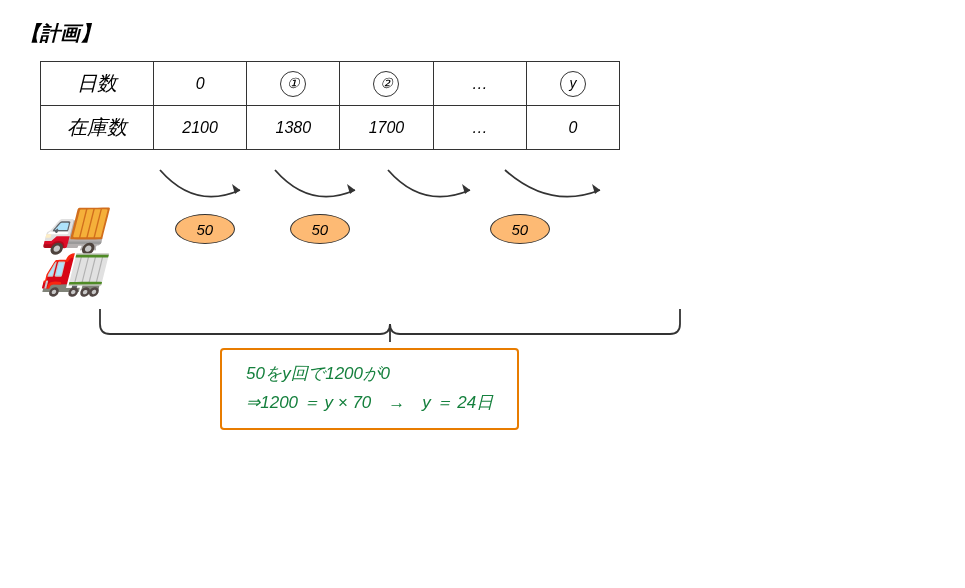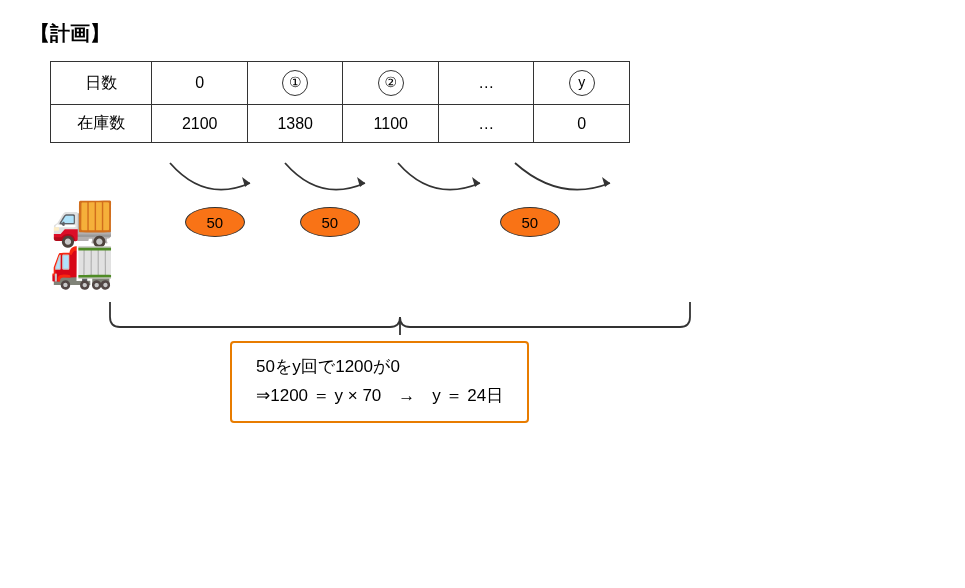--- a/index.html
+++ b/index.html
@@ -7,22 +7,23 @@
       width: 965px;
       height: 588px;
       background: #fff;
       font-family: "Meiryo", "MS Gothic", "Yu Gothic", sans-serif;
       font-size: 16px;
       overflow: hidden;
       position: relative;
     }
 
     .main-container {
-      padding: 20px 30px;
+      padding: 20px 20px;
       position: relative;
+      font-style: italic;
     }
 
     .plan-title {
       font-size: 20px;
       font-weight: bold;
       margin-bottom: 14px;
       color: #000;
     }
 
     
@@ -33,21 +34,21 @@
       min-width: 580px;
     }
     .plan-table td {
       border: 1.5px solid #333;
       text-align: center;
       padding: 8px 18px;
       font-size: 16px;
       min-width: 80px;
     }
     .plan-table td.label-cell {
-      font-size: 16px;
+      font-size: 20px;
       min-width: 70px;
     }
     .circled {
       display: inline-block;
       border: 1.5px solid #333;
       border-radius: 50%;
       width: 26px;
       height: 26px;
       line-height: 23px;
       text-align: center;
@@ -73,21 +74,21 @@
     .oval {
       position: absolute;
       border: 1.5px solid #333;
       border-radius: 50%;
       width: 60px;
       height: 30px;
       display: flex;
       align-items: center;
       justify-content: center;
       font-size: 15px;
-      background: #f97316;
+      background: #fdba74;
     }
 
     
     .brace-area {
       position: relative;
       margin-left: 20px;
       height: 40px;
       width: 680px;
     }
     .brace-svg {
@@ -98,21 +99,21 @@
     
     .bottom-box {
       border: 2px solid #e87c00;
       border-radius: 4px;
       margin-left: 200px;
       margin-top: 4px;
       padding: 10px 24px;
       display: inline-block;
       font-size: 17px;
       line-height: 1.7;
-      color: #000000;
+      color: #15803d;
     }
   </style>
 </head>
 <body>
 
 <div class="main-container">
   <div class="plan-title">【計画】</div>
 
   
   <table class="plan-table">
@@ -122,21 +123,21 @@
       <td>0</td>
       <td><span class="circled">①</span></td>
       <td><span class="circled">②</span></td>
       <td>…</td>
       <td><span class="circled">y</span></td>
     </tr>
     <tr>
       <td class="label-cell">在庫数</td>
       <td>2100</td>
       <td>1380</td>
-      <td>1100</td>
+      <td>1700</td>
       <td>…</td>
       <td>0</td>
     </tr>
   </tbody>
     </table>
 
   
   <div class="arrows-row">
     <svg class="arrows-svg" viewBox="0 0 650 70">
 

